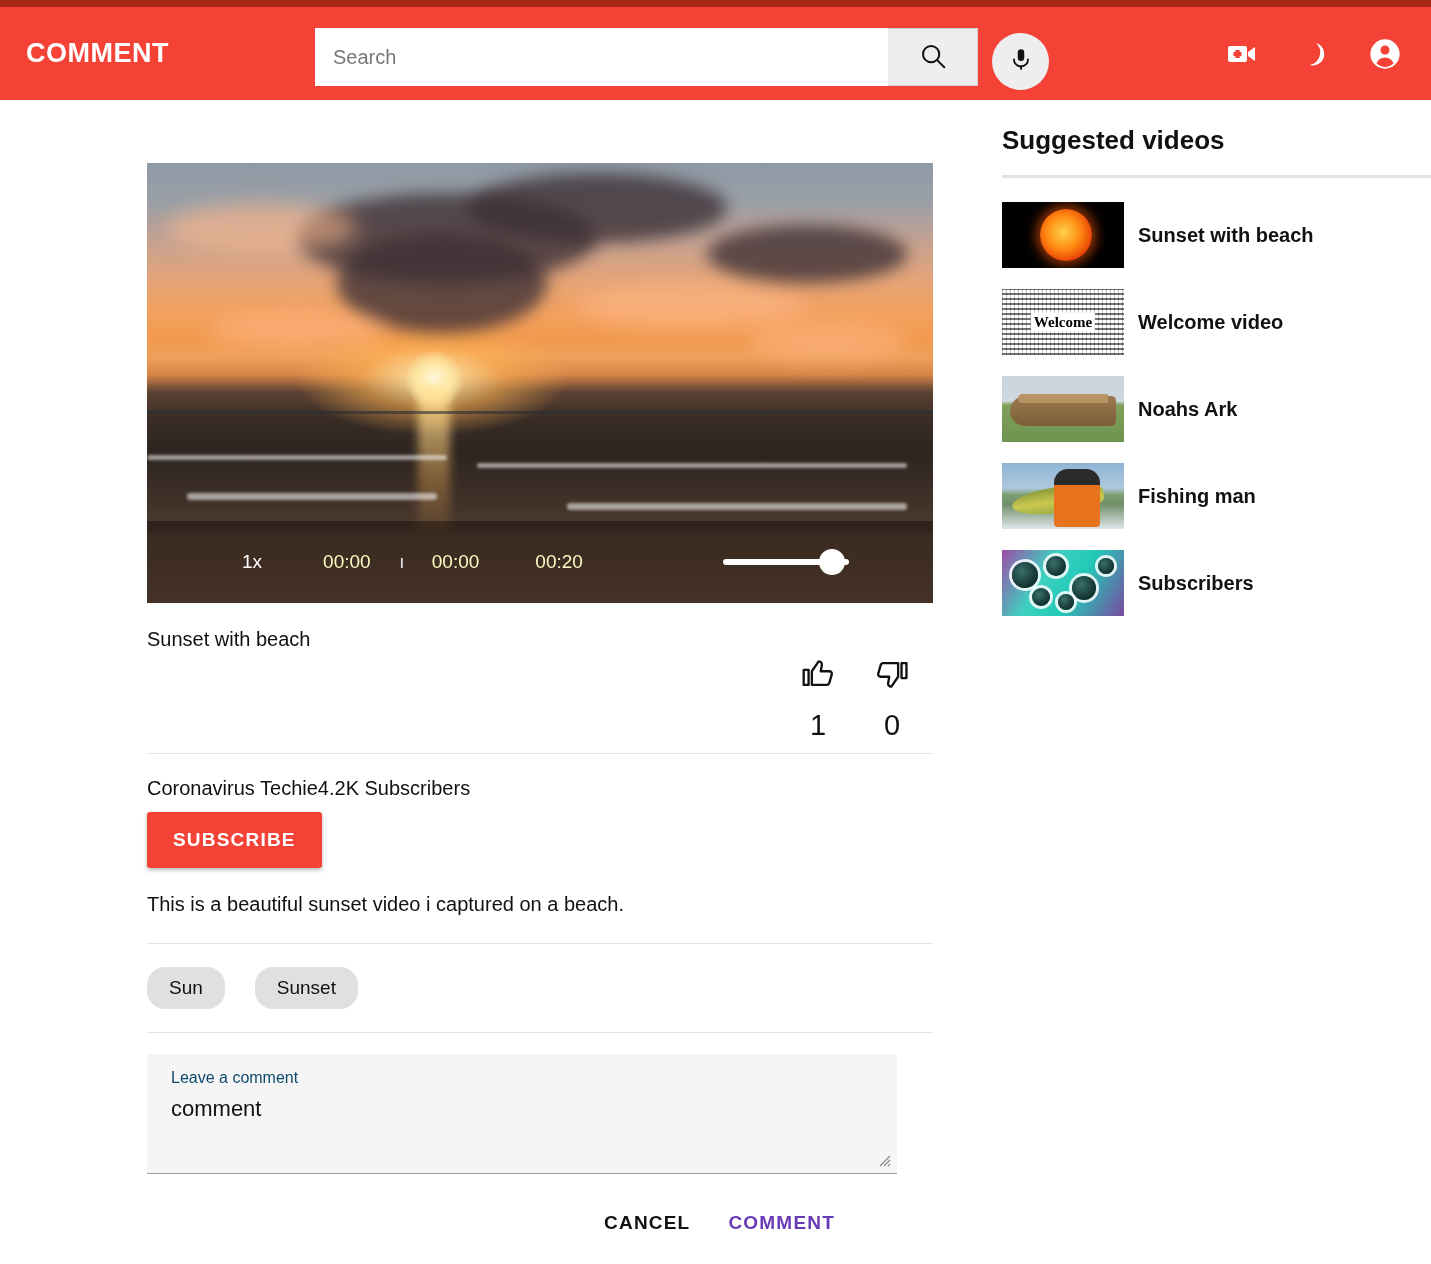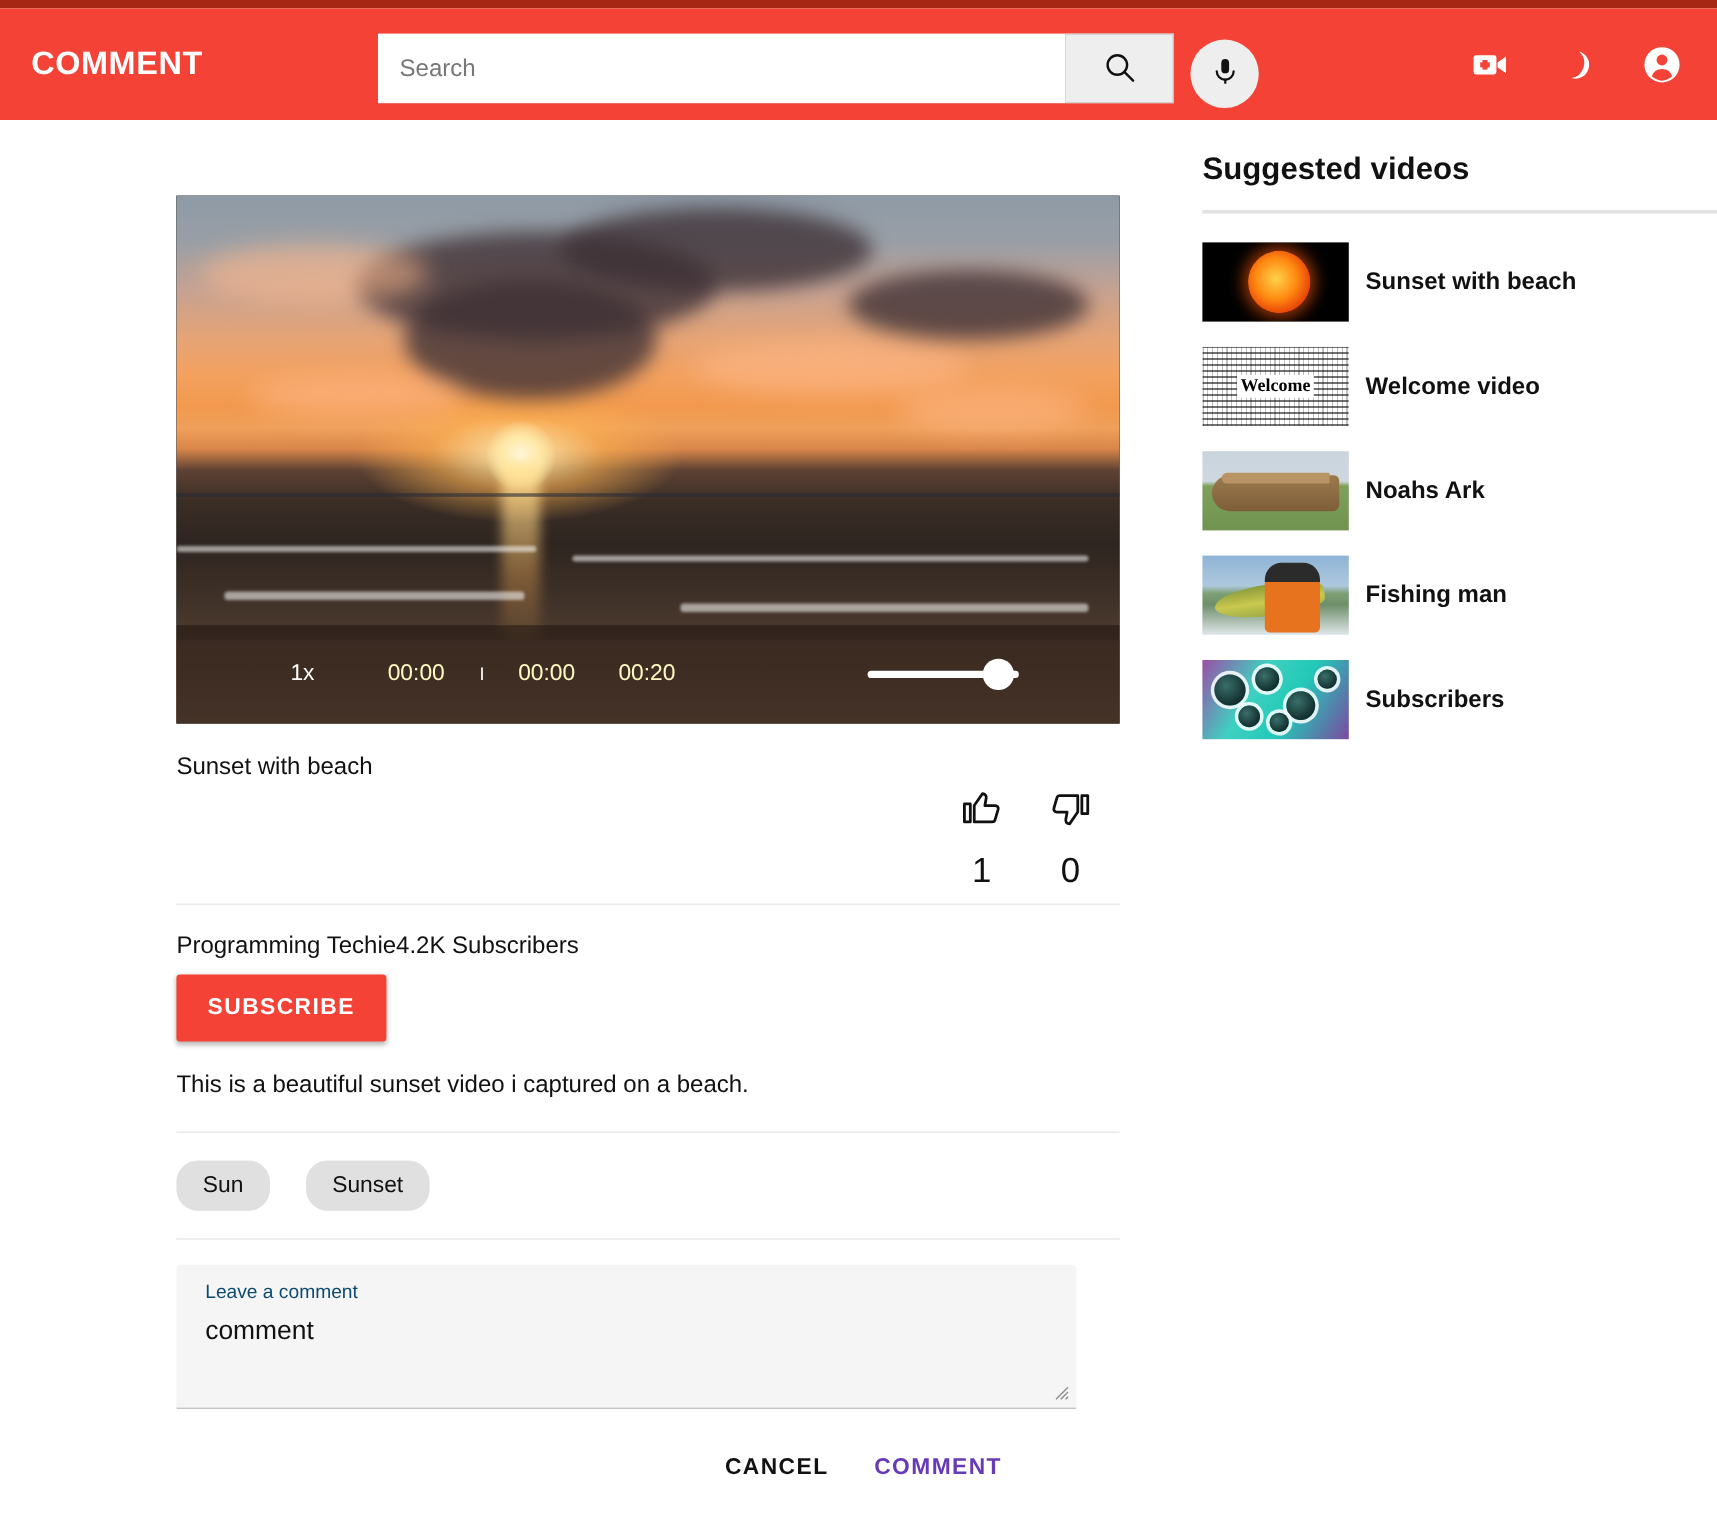--- a/index.html
+++ b/index.html
@@ -135,21 +135,21 @@
     position: absolute; left: 0; bottom: 0;
     width: 786px; height: 82px;
     background: rgba(20,12,8,.45);
     display: flex; align-items: center;
   }
   .ctrl-speed { color: #fff; font-size: 19px; margin-left: 95px; }
   .ctrl-time { color: #fef9c3; font-size: 19px; }
   .t1 { margin-left: 61px; }
   .tick { color: #fff; font-size: 15px; margin-left: 29px; }
   .t2 { margin-left: 28px; }
-  .t3 { margin-left: 36px; }
+  .t3 { margin-left: 56px; }
   .volume { position: absolute; left: 576px; top: 28px; width: 145px; height: 26px; cursor: pointer; }
   .vol-track {
     position: absolute; left: 0; top: 10px; width: 126px; height: 6px;
     background: #fff; border-radius: 3px;
   }
   .vol-thumb {
     position: absolute; left: 96px; top: 0; width: 26px; height: 26px;
     border-radius: 50%; background: #fff;
   }
 
@@ -380,21 +380,21 @@
             <rect x="19" y="3" width="3.6" height="11"></rect>
             <path d="M16.5 3v10l-5 7.2c-1.7 0-2.6-1.2-2.3-2.8L10 13H3.7c-1.3 0-2.1-1.1-1.8-2.3l1.8-6.2C3.9 3.6 4.7 3 5.6 3h10.9z"></path>
           </svg>
         </span>
         <div class="rate-count">0</div>
       </div>
     </div>
 
     <div class="divider"></div>
 
-    <div class="channel-row">Programming Techie4.2K Subscribers</div>
+    <div class="channel-row">Coronavirus Techie4.2K Subscribers</div>
     <button class="subscribe">SUBSCRIBE</button>
     <div class="description">This is a beautiful sunset video i captured on a beach.</div>
 
     <div class="divider"></div>
 
     <div class="tags">
       <span class="tag">Sun</span>
       <span class="tag">Sunset</span>
     </div>
 

